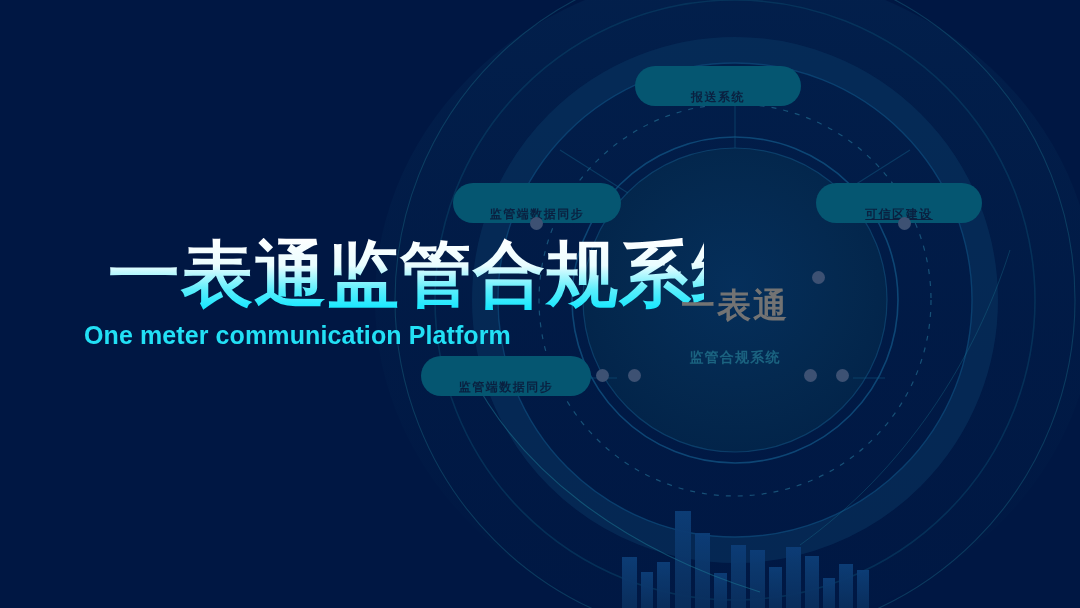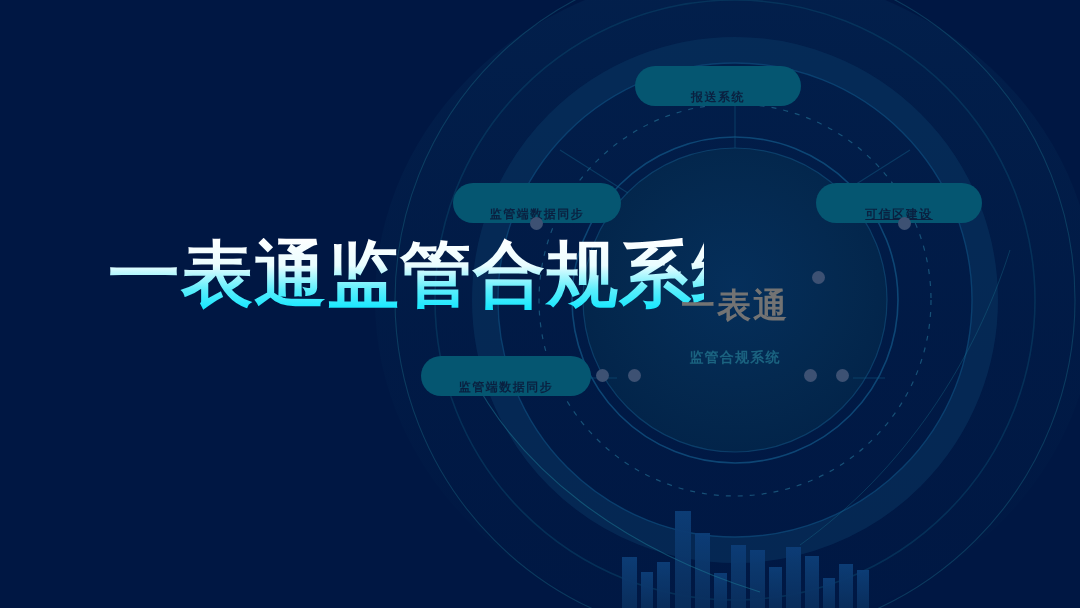--- a/index.html
+++ b/index.html
@@ -174,20 +174,21 @@
         <rect x="857" y="570" width="12" height="38" fill="url(#barGrad)"></rect>
       </g>
 
       <path d="M470 372 C 520 470, 620 548, 760 592" fill="none" stroke="#1d7c96" stroke-width="1.1" opacity="0.5"></path>
       <path d="M1010 250 C 975 360, 905 470, 800 545" fill="none" stroke="#1d7c96" stroke-width="1.0" opacity="0.32"></path>
     </g>
   </svg>
 
   <div class="headline-block">
     <div class="headline-cn">一表通监管合规系统</div>
+    <div class="headline-en">One meter communication Platform</div>
   </div>
 
   <div class="hub-text">
     <div class="hub-title">一表通</div>
     <div class="hub-sub">监管合规系统</div>
   </div>
 
   <div class="node-pill p-report">
     <span>报送系统</span>
   </div>

